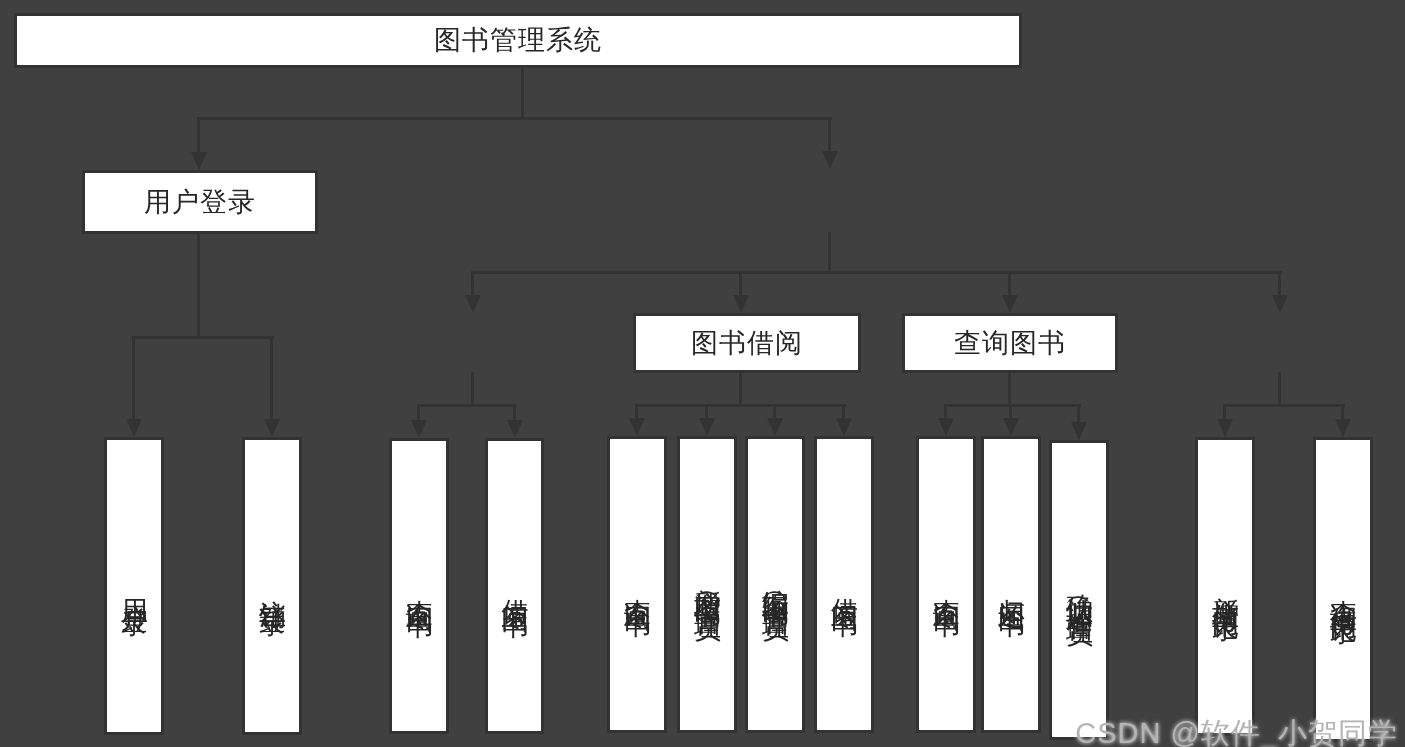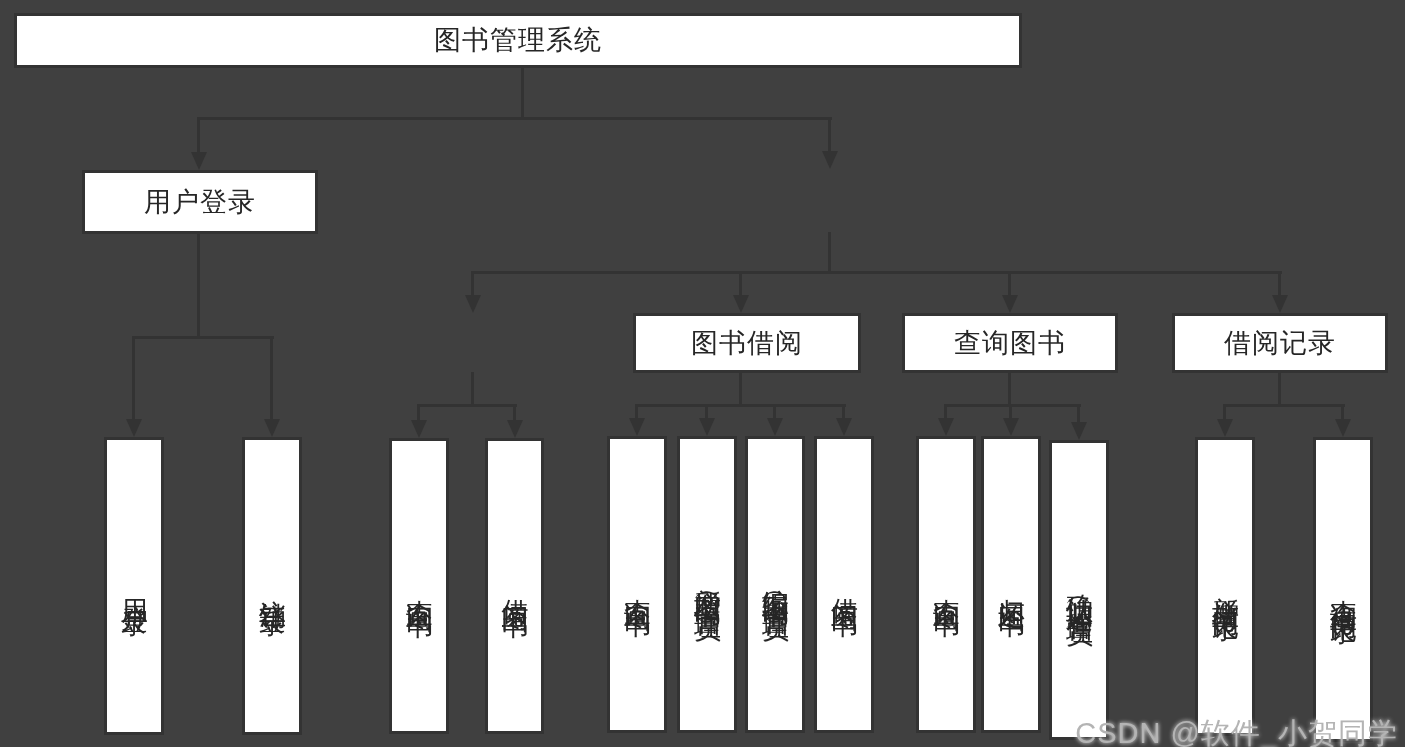--- a/index.html
+++ b/index.html
@@ -84,23 +84,20 @@
 
 
   <div class="node" style="left:633px;top:313px;width:228px;height:60px">
     <span class="lbl">图书借阅</span>
   </div>
 
   <div class="node" style="left:902px;top:313px;width:216px;height:60px">
     <span class="lbl">查询图书</span>
   </div>
 
-  <div class="node" style="left:1172px;top:313px;width:216px;height:60px">
-    <span class="lbl">借阅记录</span>
-  </div>
 
   <div class="node v" style="left:104px;top:437px;width:60px;height:298px">
     <span class="lbl">用户登录</span>
   </div>
   <div class="node v" style="left:242px;top:437px;width:60px;height:298px">
     <span class="lbl">注销登录</span>
   </div>
 
   <div class="node v" style="left:389px;top:438px;width:60px;height:296px">
     <span class="lbl">查询图书</span>

